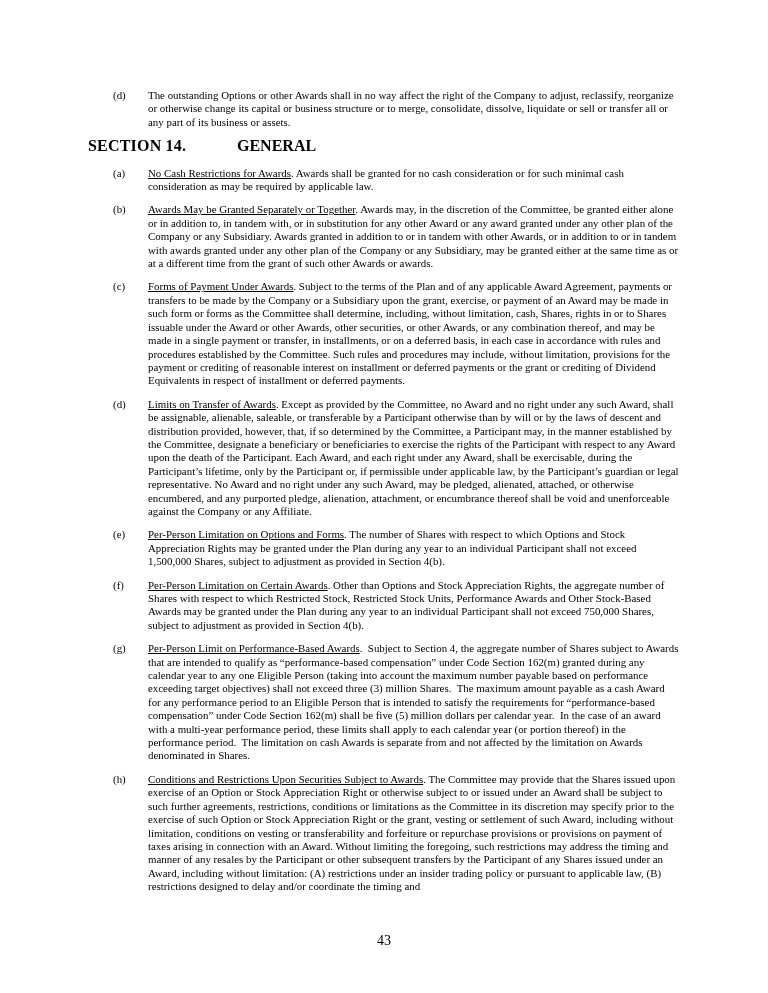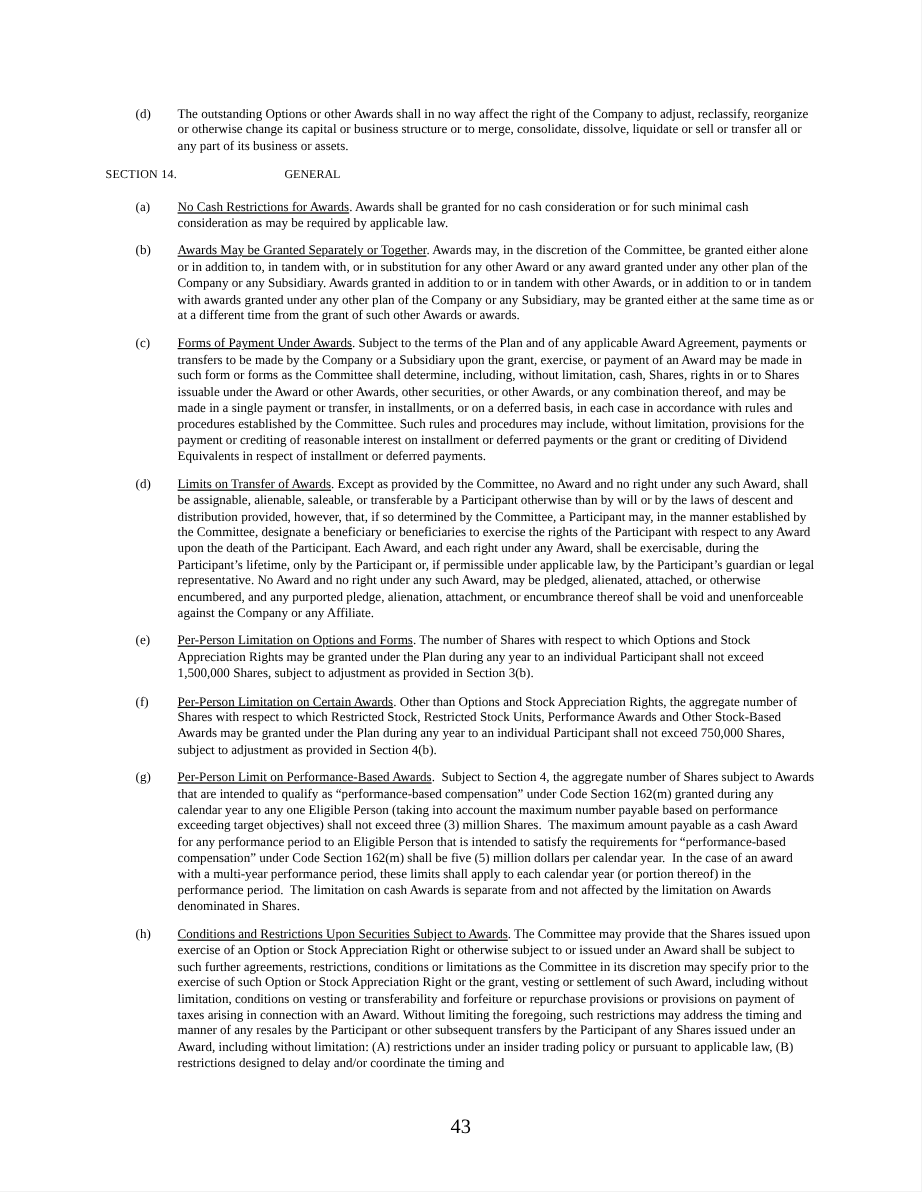--- a/index.html
+++ b/index.html
@@ -34,36 +34,36 @@
   .item .text {
     flex: 1;
     margin: 0;
     white-space: pre-wrap;
     text-align: left;
   }
   .heading {
     text-decoration: underline;
   }
   .section-heading {
-    font-weight: normal;
+    font-weight: bold;
     margin: 2px 0 14px 0;
-    font-size: 10px;
+    font-size: 16px;
   }
   .section-number {
     display: inline-block;
     width: 149px;
     letter-spacing: 0.2px;
   }
   .footer {
     position: absolute;
     left: 0;
     bottom: 44px;
     width: 100%;
     text-align: center;
-    font-size: 17px;
+    font-size: 14px;
   }
 </style>
 </head>
 <body>
 
 <div class="page">
   <div class="content">
 
     <div class="item">
       <span class="label">(d)</span>
@@ -89,21 +89,21 @@
       <p class="text"><span class="heading">Forms of Payment Under Awards</span><span>. Subject to the terms of the Plan and of any applicable Award Agreement, payments or transfers to be made by the Company or a Subsidiary upon the grant, exercise, or payment of an Award may be made in such form or forms as the Committee shall determine, including, without limitation, cash, Shares, rights in or to Shares issuable under the Award or other Awards, other securities, or other Awards, or any combination thereof, and may be made in a single payment or transfer, in installments, or on a deferred basis, in each case in accordance with rules and procedures established by the Committee. Such rules and procedures may include, without limitation, provisions for the payment or crediting of reasonable interest on installment or deferred payments or the grant or crediting of Dividend Equivalents in respect of installment or deferred payments.</span></p>
     </div>
 
     <div class="item">
       <span class="label">(d)</span>
       <p class="text"><span class="heading">Limits on Transfer of Awards</span><span>. Except as provided by the Committee, no Award and no right under any such Award, shall be assignable, alienable, saleable, or transferable by a Participant otherwise than by will or by the laws of descent and distribution provided, however, that, if so determined by the Committee, a Participant may, in the manner established by the Committee, designate a beneficiary or beneficiaries to exercise the rights of the Participant with respect to any Award upon the death of the Participant. Each Award, and each right under any Award, shall be exercisable, during the Participant’s lifetime, only by the Participant or, if permissible under applicable law, by the Participant’s guardian or legal representative. No Award and no right under any such Award, may be pledged, alienated, attached, or otherwise encumbered, and any purported pledge, alienation, attachment, or encumbrance thereof shall be void and unenforceable against the Company or any Affiliate.</span></p>
     </div>
 
     <div class="item">
       <span class="label">(e)</span>
-      <p class="text"><span class="heading">Per-Person Limitation on Options and Forms</span><span>. The number of Shares with respect to which Options and Stock Appreciation Rights may be granted under the Plan during any year to an individual Participant shall not exceed 1,500,000 Shares, subject to adjustment as provided in Section 3(b).</span></p>
+      <p class="text"><span class="heading">Per-Person Limitation on Options and Forms</span><span>. The number of Shares with respect to which Options and Stock Appreciation Rights may be granted under the Plan during any year to an individual Participant shall not exceed 1,500,000 Shares, subject to adjustment as provided in Section 4(b).</span></p>
     </div>
 
     <div class="item">
       <span class="label">(f)</span>
       <p class="text"><span class="heading">Per-Person Limitation on Certain Awards</span><span>. Other than Options and Stock Appreciation Rights, the aggregate number of Shares with respect to which Restricted Stock, Restricted Stock Units, Performance Awards and Other Stock-Based Awards may be granted under the Plan during any year to an individual Participant shall not exceed 750,000 Shares, subject to adjustment as provided in Section 4(b).</span></p>
     </div>
 
     <div class="item">
       <span class="label">(g)</span>
       <p class="text"><span class="heading">Per-Person Limit on Performance-Based Awards</span><span>.  Subject to Section 4, the aggregate number of Shares subject to Awards that are intended to qualify as “performance-based compensation” under Code Section 162(m) granted during any calendar year to any one Eligible Person (taking into account the maximum number payable based on performance exceeding target objectives) shall not exceed three (3) million Shares.  The maximum amount payable as a cash Award for any performance period to an Eligible Person that is intended to satisfy the requirements for “performance-based compensation” under Code Section 162(m) shall be five (5) million dollars per calendar year.  In the case of an award with a multi-year performance period, these limits shall apply to each calendar year (or portion thereof) in the performance period.  The limitation on cash Awards is separate from and not affected by the limitation on Awards denominated in Shares.</span></p>

